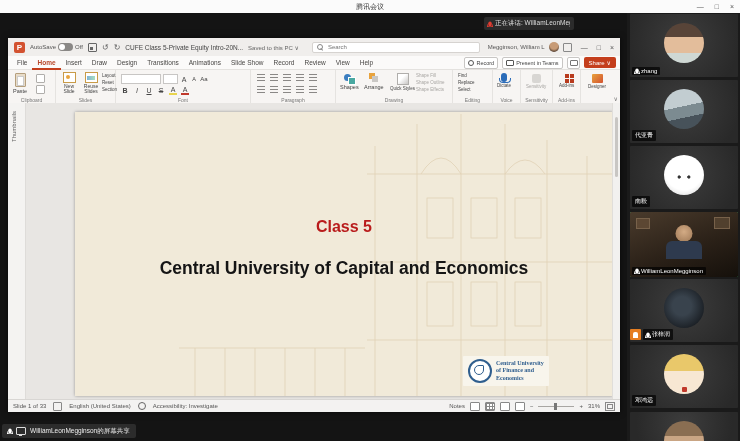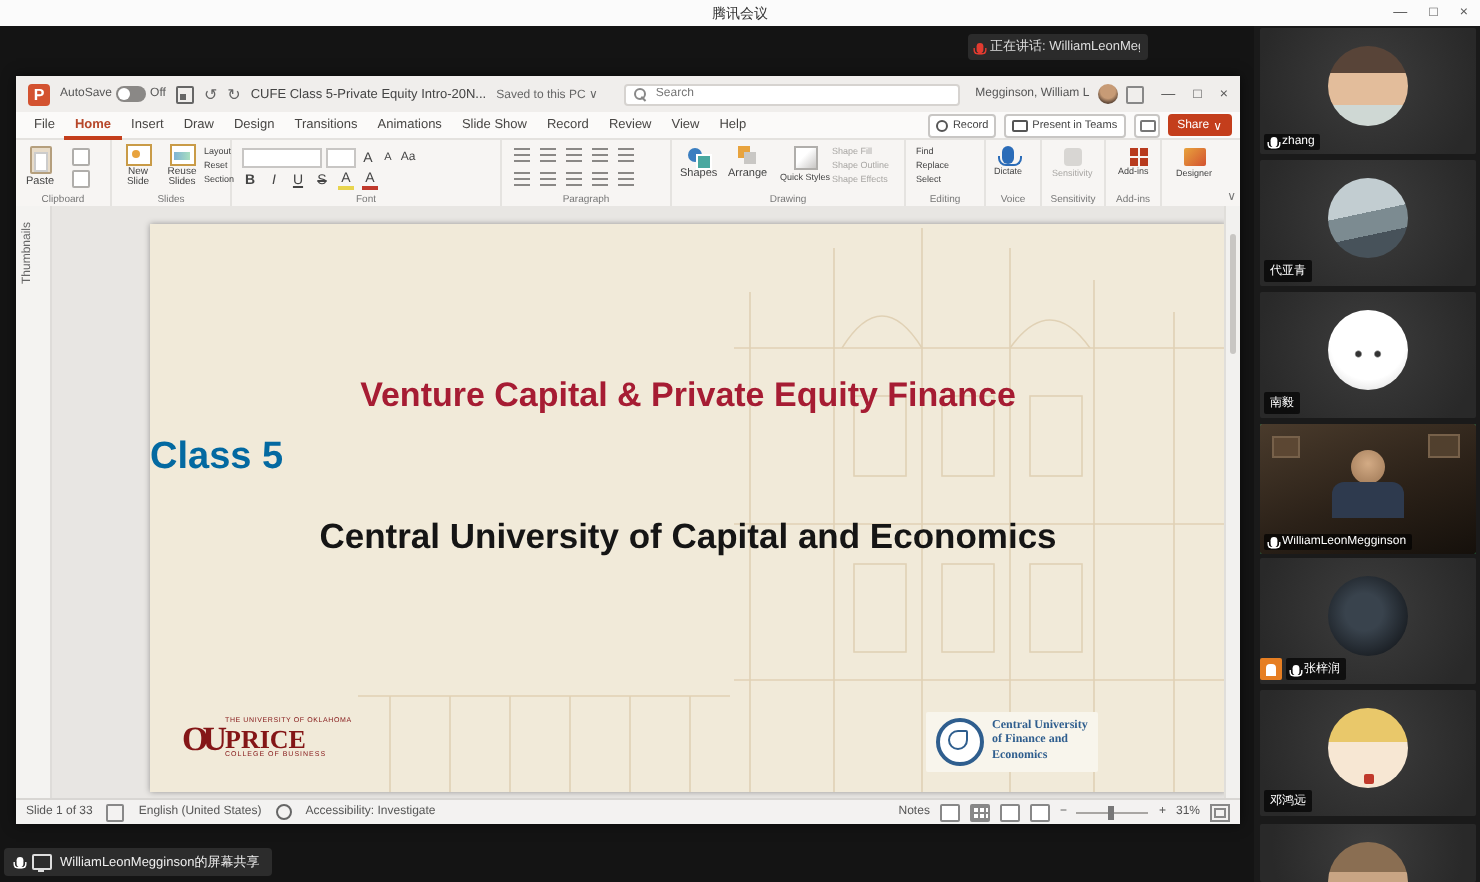--- a/index.html
+++ b/index.html
@@ -101,21 +101,21 @@
   .ppt-body{position:absolute;left:0;top:65px;width:612px;height:296px;background:#e8e6e3;}
   .thumb-pane{position:absolute;left:0;top:0;width:17px;height:296px;background:#f4f3f1;border-right:1px solid #dedcd9;}
   .thumb-label{position:absolute;left:3px;top:8px;font-size:6px;color:#666;writing-mode:vertical-rl;transform:rotate(180deg);}
   .vscroll{position:absolute;right:0;top:0;width:7px;height:296px;background:#f2f1ef;border-left:1px solid #e0deda;}
   .vscroll::before{content:"";position:absolute;left:2px;top:14px;width:3px;height:60px;background:#c8c6c3;border-radius:2px;}
 
   .slide{position:absolute;left:67px;top:9px;width:538px;height:284px;background:#f1ead9;
          box-shadow:0 0 3px rgba(0,0,0,.35);overflow:hidden;}
   .sketch{position:absolute;left:0;top:0;width:100%;height:100%;opacity:.65;}
   .slide-t1{position:absolute;left:0;top:76px;width:100%;text-align:center;font-size:17px;font-weight:bold;color:#a61c33;}
-  .slide-t2{position:absolute;left:0;top:106px;width:100%;font-size:19px;font-weight:bold;color:#0369a1;}
+  .slide-t2{position:absolute;left:0;top:106px;width:100%;text-align:center;font-size:16px;font-weight:bold;color:#b91c1c;}
   .slide-sub{position:absolute;left:0;top:146px;width:100%;text-align:center;font-size:17.5px;font-weight:bold;color:#151515;}
 
   .logo-ou{position:absolute;left:16px;top:247px;display:flex;align-items:center;gap:2px;}
   .ou-mono{font-family:"Liberation Serif",serif;font-weight:bold;font-size:17px;color:#841617;letter-spacing:-3px;line-height:1;}
   .ou-col{display:flex;flex-direction:column;line-height:1;}
   .ou-univ{font-size:3.5px;color:#841617;letter-spacing:.3px;}
   .ou-price{font-family:"Liberation Serif",serif;font-size:13px;font-weight:bold;color:#841617;line-height:1;}
   .ou-college{font-size:3.5px;color:#841617;letter-spacing:.5px;}
 
   .logo-cufe{position:absolute;left:388px;top:244px;display:flex;align-items:center;gap:4px;background:#f8f5ec;
@@ -407,32 +407,23 @@
               <rect x="352" y="86" width="26" height="40"></rect>
               <rect x="396" y="86" width="26" height="40"></rect>
               <rect x="440" y="86" width="26" height="40"></rect>
               <rect x="352" y="170" width="26" height="44"></rect>
               <rect x="396" y="170" width="26" height="44"></rect>
               <rect x="440" y="170" width="26" height="44"></rect>
               <path d="M120 284 V236 M150 284 V236 M180 284 V236 M210 284 V236 M240 284 V236 M270 284 V236"></path>
               <path d="M104 236 H290"></path>
             </g>
           </svg>
-          <div class="slide-t1">Venture Capital &amp; Private Equity Finance</div>
           <div class="slide-t2">Class 5</div>
           <div class="slide-sub">Central University of Capital and Economics</div>
 
-          <div class="logo-ou">
-            <span class="ou-mono">OU</span>
-            <span class="ou-col">
-              <span class="ou-univ">THE UNIVERSITY OF OKLAHOMA</span>
-              <span class="ou-price">PRICE</span>
-              <span class="ou-college">COLLEGE OF BUSINESS</span>
-            </span>
-          </div>
 
           <div class="logo-cufe">
             <span class="cufe-emblem"></span>
             <span class="cufe-text">
               <span>Central University</span>
               <span>of Finance and</span>
               <span>Economics</span>
             </span>
           </div>
         </div>

